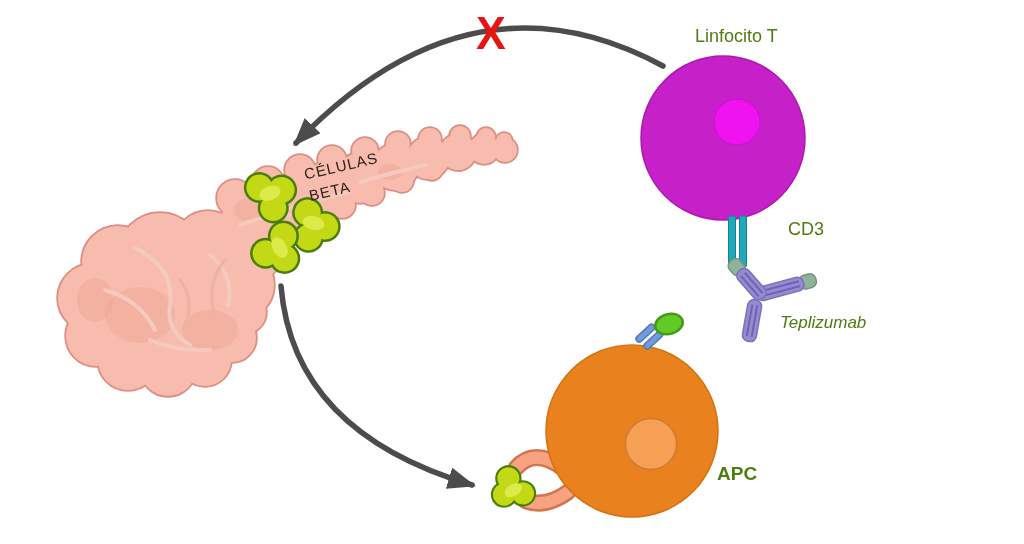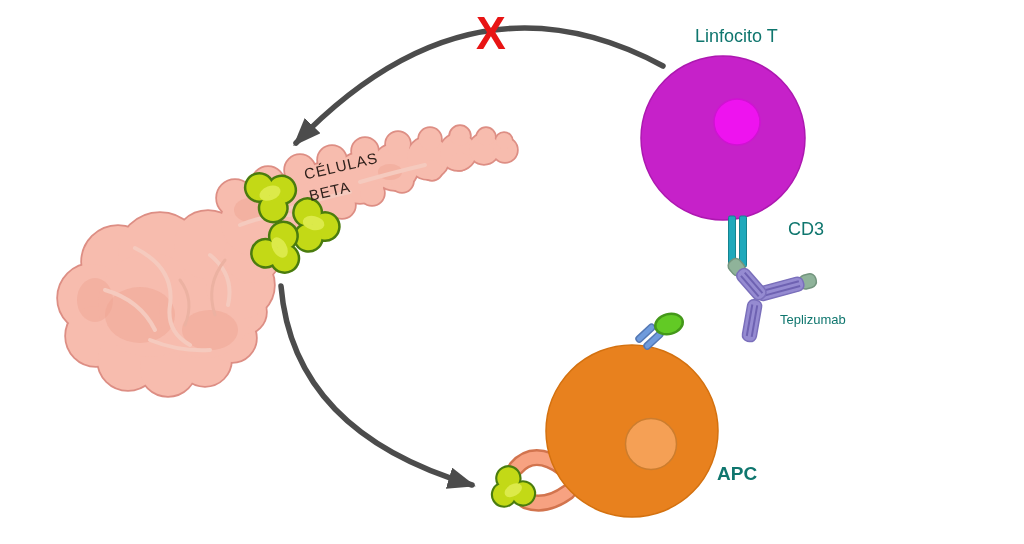--- a/index.html
+++ b/index.html
@@ -2,26 +2,26 @@
 <html><head>
 <meta charset="utf-8">
 <style>
   html,body{margin:0;padding:0;background:#fff;}
   #stage{
     position:relative;width:1024px;height:544px;background:#fff;overflow:hidden;
     font-family:"Liberation Sans", sans-serif;
   }
   #stage svg{position:absolute;left:0;top:0;}
   .lbl{
-    position:absolute;color:#0f766e;font-size:18px;line-height:1.15;
+    position:absolute;color:#4d7c0f;font-size:18px;line-height:1.15;
     white-space:pre;user-select:none;
   }
   .lbl-linfocito{left:695px;top:26px;}
   .lbl-cd3{left:788px;top:219px;text-align:right;}
-  .lbl-teplizumab{left:780px;top:313px;font-size:13px;}
+  .lbl-teplizumab{left:780px;top:313px;font-size:17px;font-style:italic;}
   .lbl-apc{left:717px;top:463px;font-size:19px;font-weight:bold;}
   .lbl-celulas{
     left:302px;top:164px;font-size:15px;letter-spacing:1px;color:#2f211c;
     transform:rotate(-13deg);transform-origin:left top;line-height:1.45;
   }
   .lbl-x{
     left:476px;top:6px;font-size:47px;font-weight:800;color:#e81414;
     transform:scaleX(.95);transform-origin:left top;
   }
   

